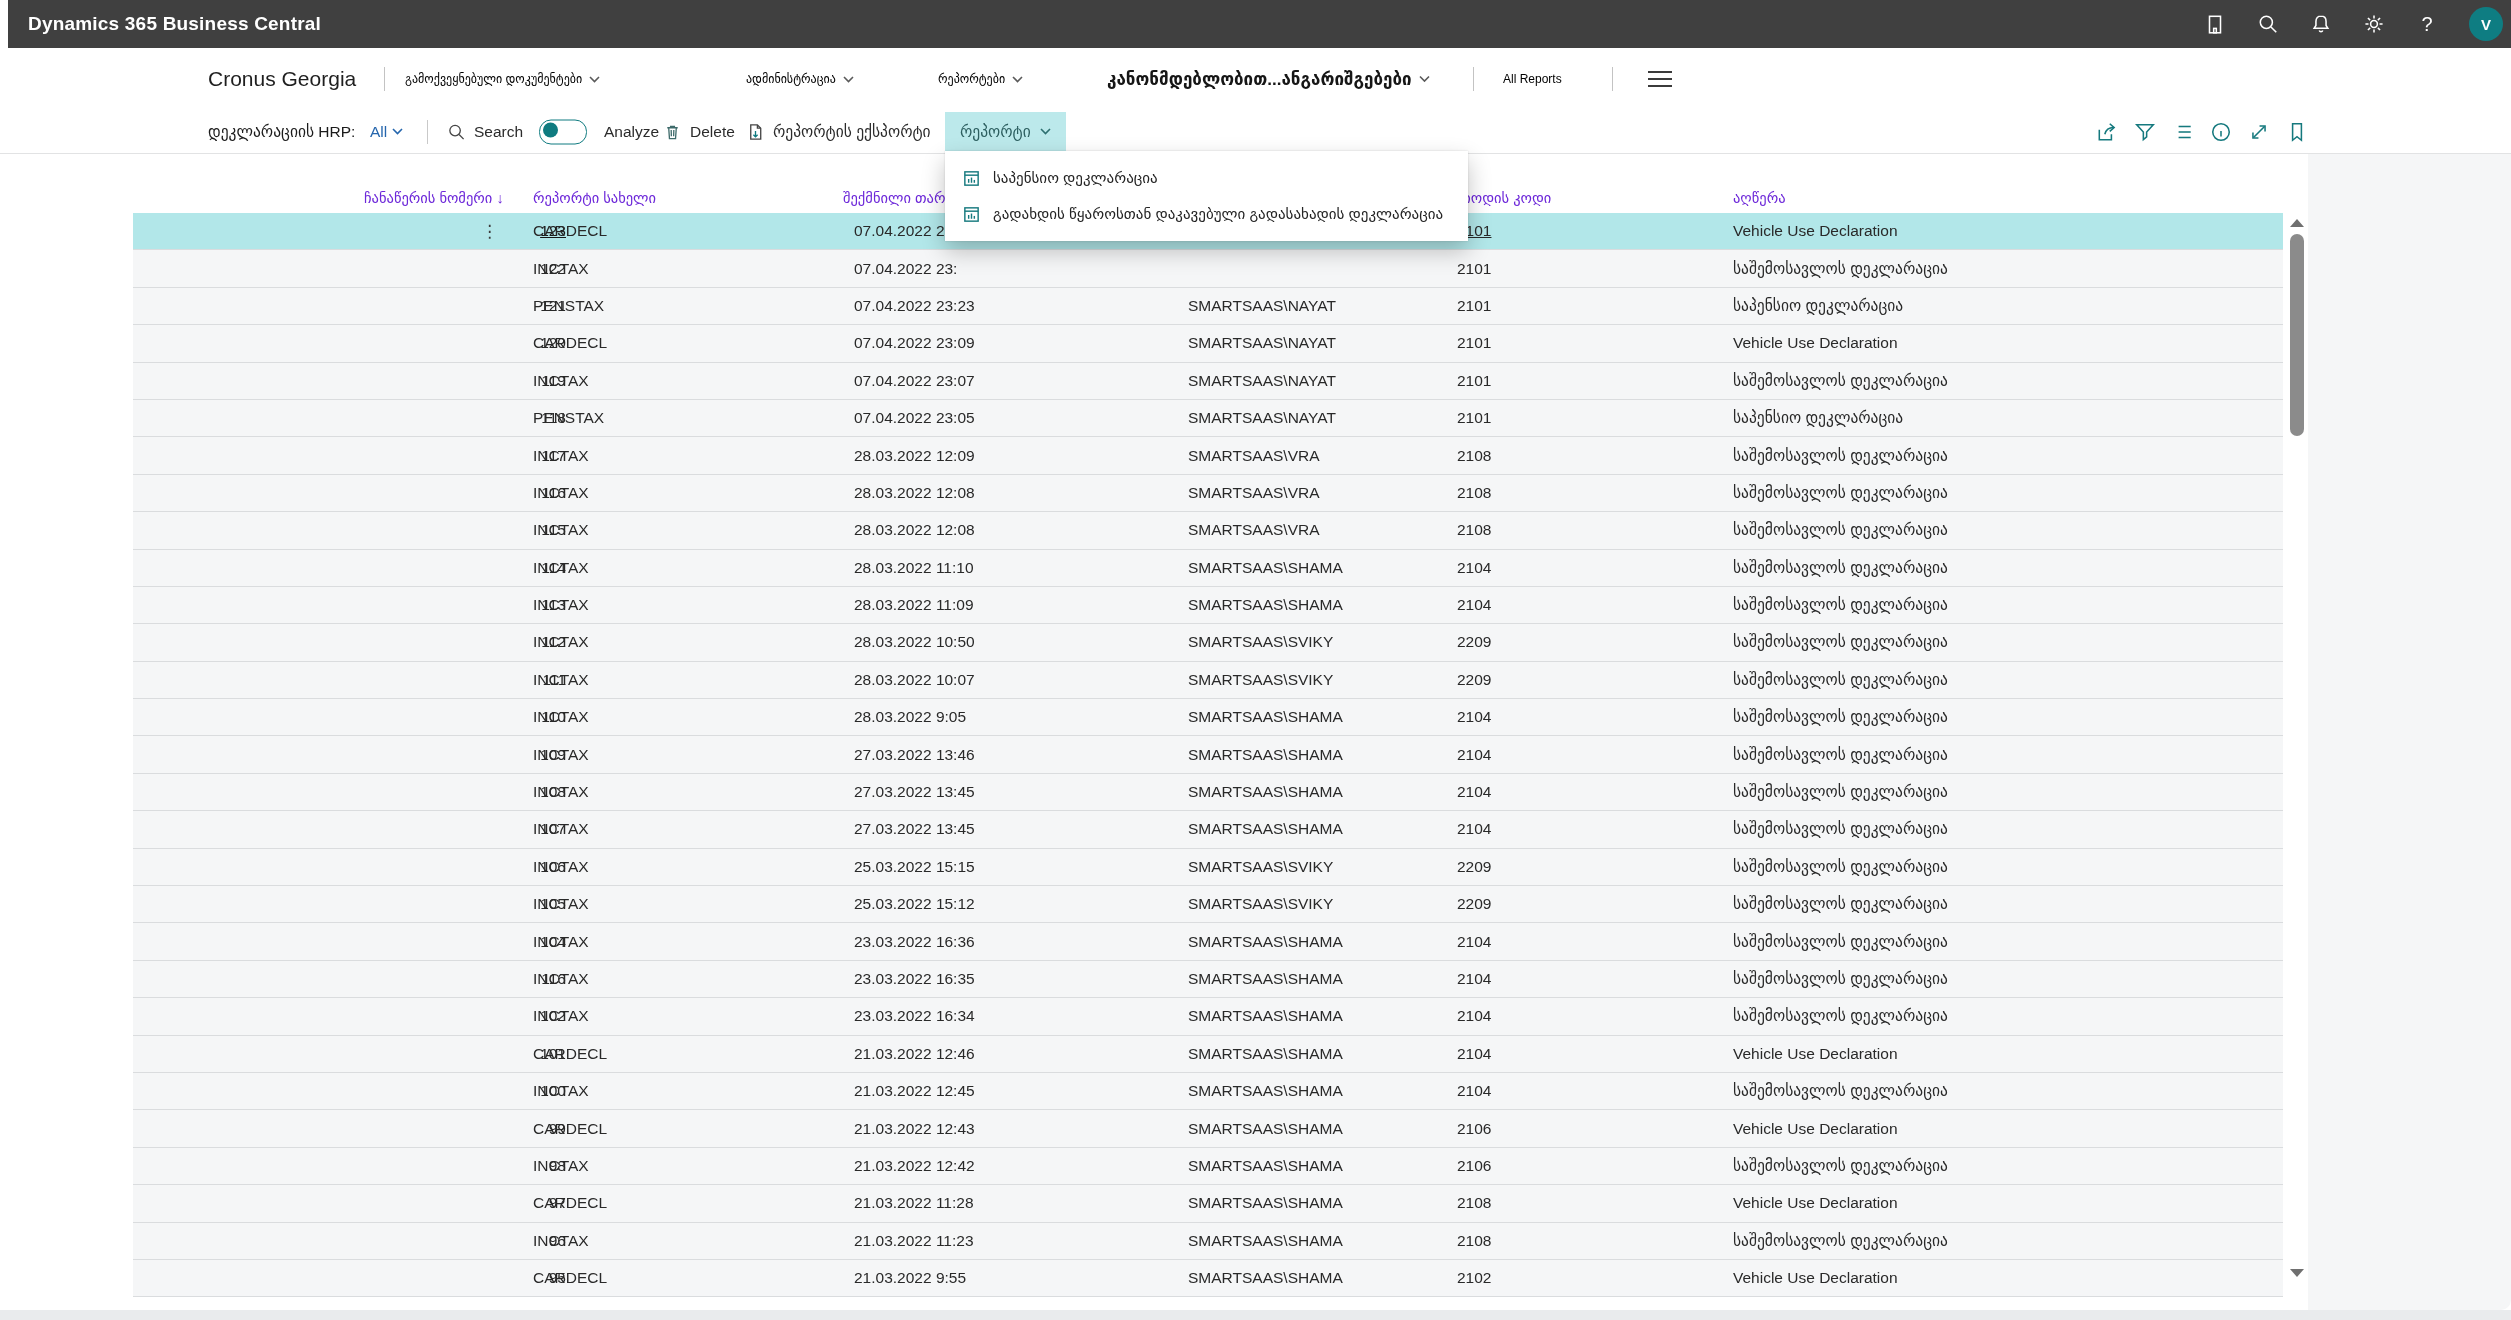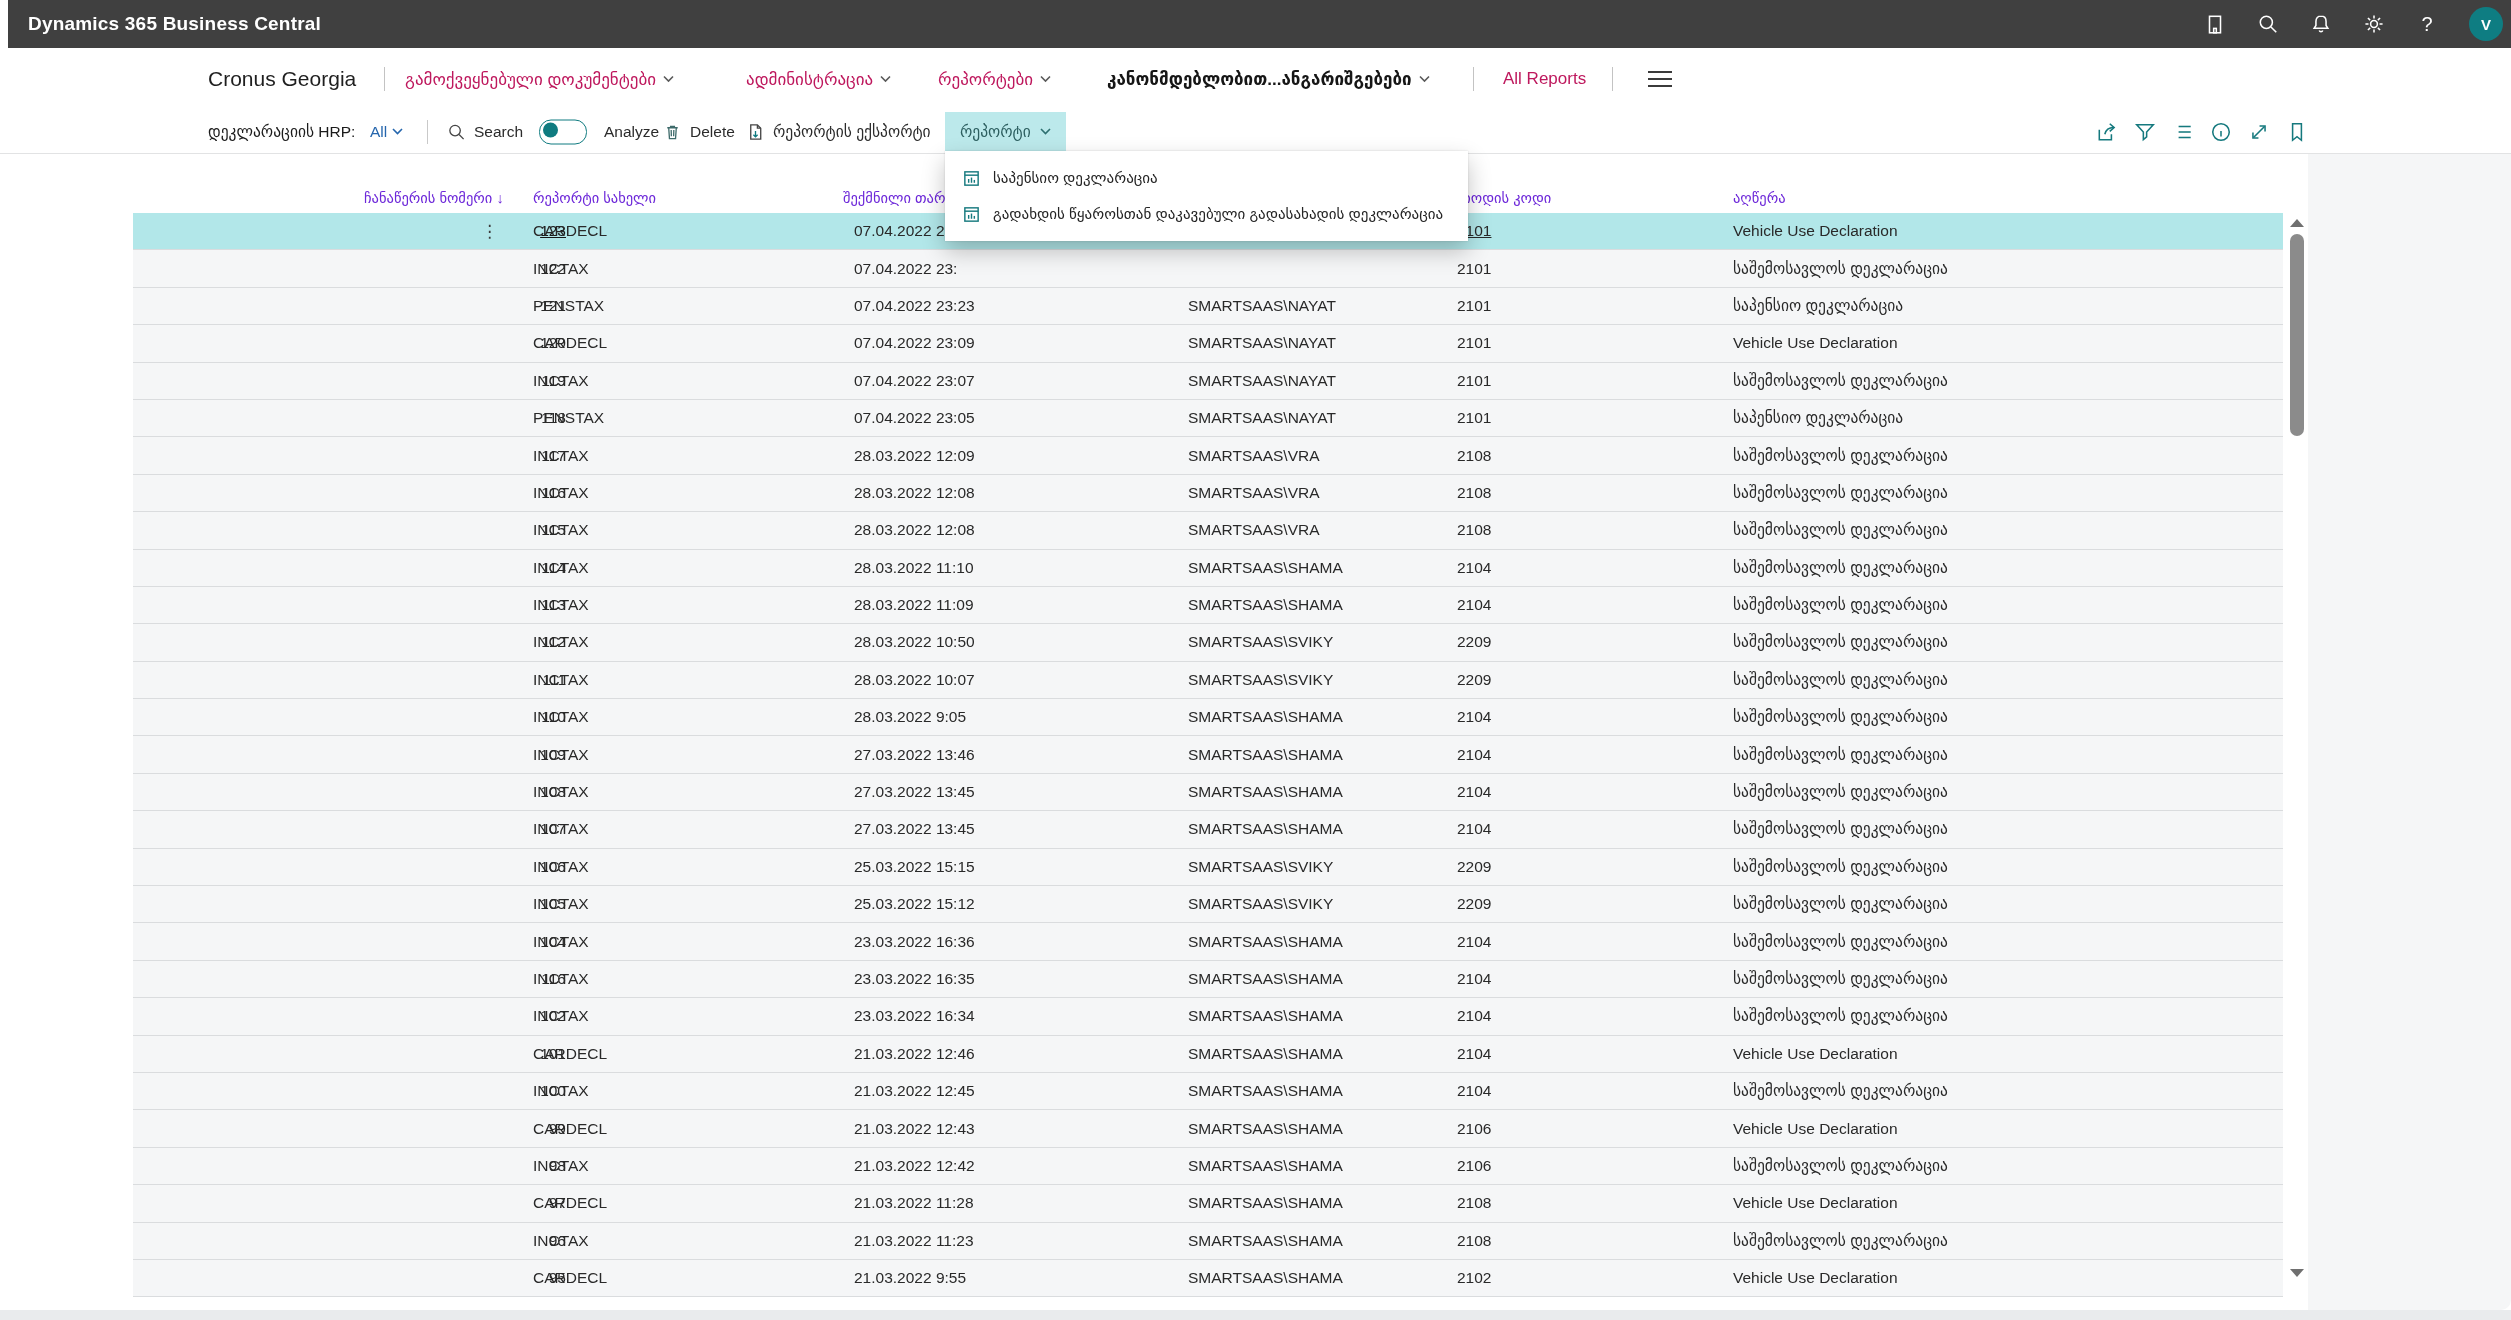--- a/index.html
+++ b/index.html
@@ -11,21 +11,21 @@
   .topbar-icons{position:absolute;right:16px;top:0;height:48px;display:flex;align-items:center;gap:31px;}
   .tb-icon{width:22px;height:22px;display:flex;align-items:center;justify-content:center;color:#fff;cursor:pointer;}
   .tb-icon svg{stroke:#fff;fill:none;stroke-width:1.4;}
   .help-glyph{font-size:20px;color:#fff;font-weight:400;}
   .avatar{width:34px;height:34px;border-radius:50%;background:#0e7d82;color:#fff;display:flex;align-items:center;justify-content:center;font-size:15px;font-weight:bold;cursor:pointer;}
 
   
   .navbar{position:absolute;left:0;top:48px;width:100%;height:62px;background:#fff;}
   .nav-abs{position:absolute;top:50%;transform:translateY(-50%);white-space:nowrap;display:flex;align-items:center;gap:7px;}
   .company{font-size:21px;color:#1f1f1f;cursor:pointer;}
-  .nav-item{font-size:17px;color:#be185d;cursor:pointer;}
+  .nav-item{font-size:12px;color:#000000;cursor:pointer;}
   .nav-item.active{font-weight:bold;color:#161616;font-size:17px;}
   .nav-divider{position:absolute;top:50%;transform:translateY(-50%);width:1px;height:24px;background:#c3c3c3;}
   .chev{width:11px;height:7px;}
   .chev polyline{fill:none;stroke:#5a5a5a;stroke-width:1.6;}
   .hamburger{position:absolute;top:50%;transform:translateY(-50%);left:1648px;width:24px;cursor:pointer;}
   .hamburger div{height:2px;background:#3b3b3b;margin:5px 0;}
 
   
   .toolbar{position:absolute;left:0;top:110px;width:100%;height:43px;background:#fff;border-bottom:1px solid #e2e3e4;}
   .t-abs{position:absolute;top:50%;transform:translateY(-50%);white-space:nowrap;display:flex;align-items:center;}

